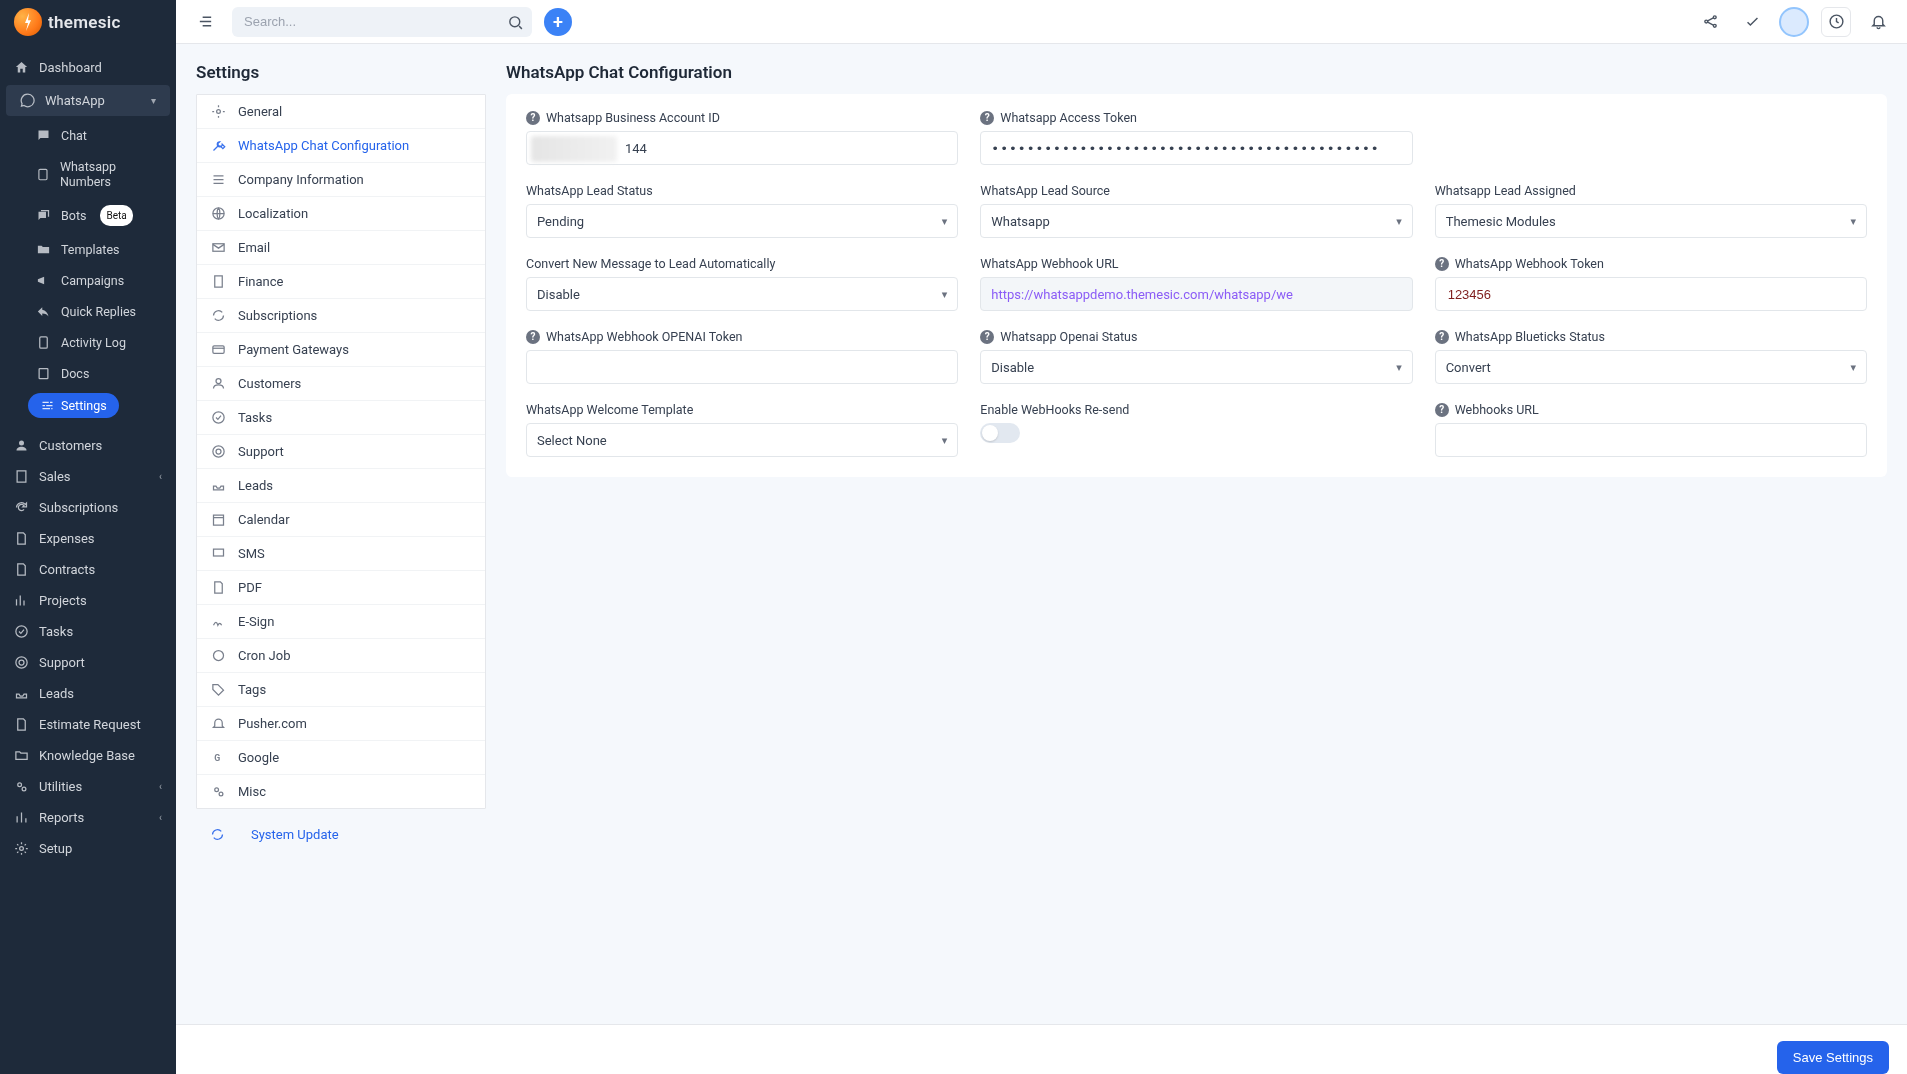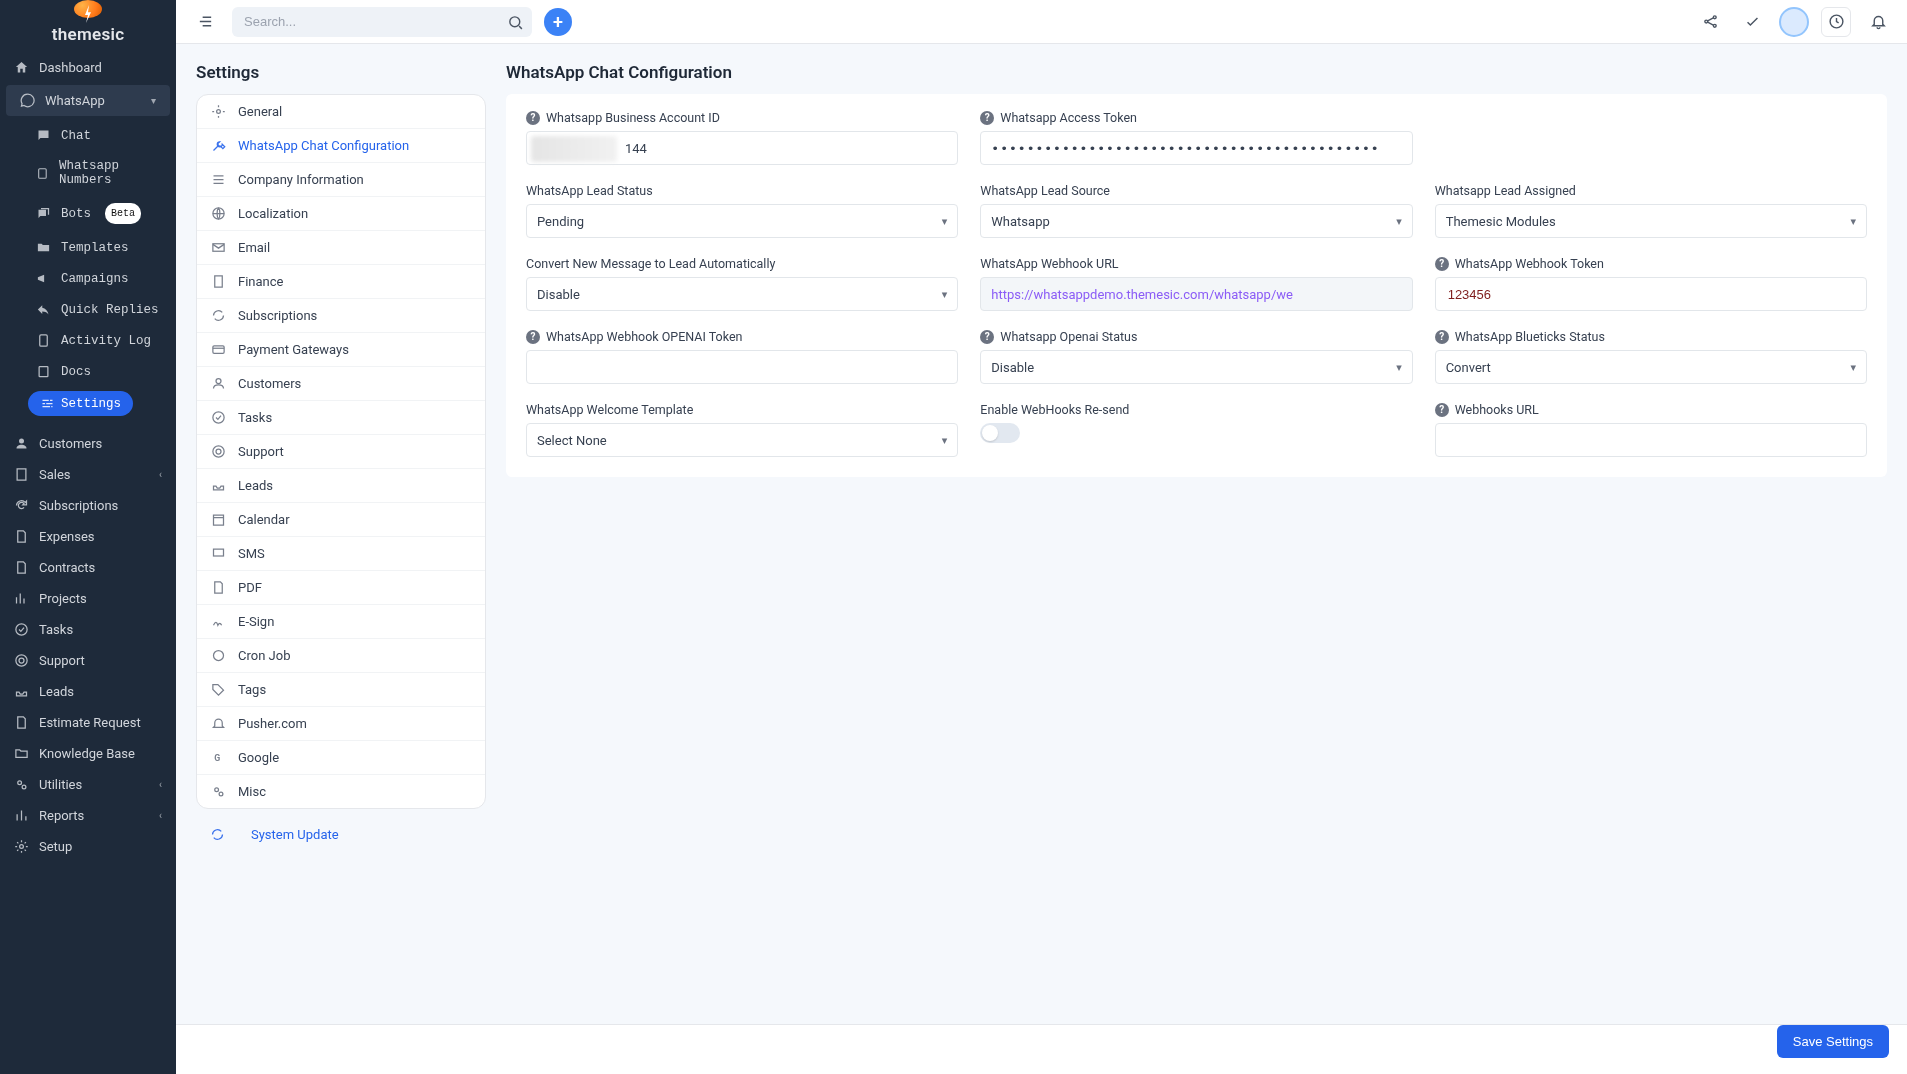--- a/index.html
+++ b/index.html
@@ -13,30 +13,30 @@
     --bg:#f5f8fc;
     --border:#e5e7eb;
     --help:#6b7280;
     --orange:#ff7a1a;
   }
   *{box-sizing:border-box;}
   body{margin:0;font-family:-apple-system,BlinkMacSystemFont,"Segoe UI",Roboto,Helvetica,Arial,sans-serif;font-size:13px;color:var(--text);background:var(--bg);}
   .app{display:flex;min-height:100vh;}
   
   .sidebar{width:176px;background:var(--sidebar-bg);color:#e5e7eb;flex-shrink:0;display:flex;flex-direction:column;}
-  .logo{height:44px;display:flex;align-items:center;padding:0 14px;gap:6px;flex-direction:column;}
+  .logo{height:44px;display:flex;align-items:center;padding:0 14px;gap:6px;}
   .logo-mark{width:28px;height:28px;border-radius:50%;background:radial-gradient(circle at 30% 30%,#ffb347,#ff7a1a 60%,#d65a00);position:relative;}
   .logo-mark::after{content:"";position:absolute;left:9px;top:5px;width:10px;height:18px;background:#fff;clip-path:polygon(60% 0,20% 55%,50% 55%,30% 100%,80% 40%,50% 40%);}
   .logo-text{font-size:17px;font-weight:600;color:#e5e7eb;letter-spacing:.3px;}
   .nav{padding-top:8px;}
   .nav-item{display:flex;align-items:center;gap:10px;padding:8px 14px;cursor:pointer;color:#d1d5db;font-size:13px;position:relative;}
   .nav-item.expanded{background:var(--sidebar-active);border-radius:4px;margin:2px 6px;}
   .nav-item .chev{margin-left:auto;font-size:10px;opacity:.7;}
   .nav-sub{padding:2px 0 4px;}
-  .nav-sub .nav-item{padding-left:36px;font-size:12.5px;font-family:Liberation Mono, monospace;}
+  .nav-sub .nav-item{padding-left:36px;font-size:12.5px;}
   .badge-light{background:#fff;color:#111;border-radius:10px;font-size:10px;padding:5px 6px;margin-left:4px;}
   .nav-item.active-pill{background:var(--accent);color:#fff;border-radius:14px;margin:6px 22px 6px 28px;padding:5px 12px;justify-content:center;display:inline-flex;gap:6px;}
   .nav-ic{width:15px;height:15px;display:inline-block;opacity:.85;fill:currentColor;}
   
   .main{flex:1;display:flex;flex-direction:column;min-width:0;}
   
   .topbar{height:44px;background:#fff;display:flex;align-items:center;padding:0 14px;gap:12px;border-bottom:1px solid var(--border);}
   .icon-btn{width:30px;height:30px;border-radius:6px;display:flex;align-items:center;justify-content:center;color:#4b5563;cursor:pointer;}
   .search-wrap{position:relative;width:300px;}
   .search-wrap input{width:100%;height:30px;border:none;background:#eef2f7;border-radius:6px;padding:0 34px 0 12px;font-size:13px;color:#374151;}
@@ -45,21 +45,21 @@
   .plus-btn{width:28px;height:28px;background:var(--accent-light);border-radius:50%;display:flex;align-items:center;justify-content:center;color:#fff;cursor:pointer;font-size:18px;font-weight:600;}
   .topbar .spacer{flex:1;}
   .avatar{width:30px;height:30px;border-radius:50%;background:#dbeafe;border:2px solid #93c5fd;}
   .top-ic{width:17px;height:17px;stroke:#4b5563;fill:none;stroke-width:2;}
   .boxed{border:1px solid var(--border);border-radius:6px;}
   
   .content{display:flex;gap:20px;padding:18px 20px 80px;}
   .content h2{font-size:17px;font-weight:600;margin:0 0 12px;color:#1f2937;}
   
   .settings-panel{width:290px;flex-shrink:0;}
-  .settings-list{background:#fff;border:1px solid var(--border);border-radius:12px;overflow:hidden;}
+  .settings-list{background:#fff;border:1px solid var(--border);border-radius:1px;overflow:hidden;}
   .settings-list .row{display:flex;align-items:center;gap:12px;padding:9px 14px;border-bottom:1px solid #f1f3f5;cursor:pointer;color:#374151;font-size:13px;}
   .settings-list .row:last-child{border-bottom:none;}
   .settings-list .row.active{color:var(--accent);}
   .settings-list .row.active .sic{color:var(--accent);}
   .sic{width:15px;height:15px;color:#6b7280;fill:currentColor;opacity:.9;}
   .extra-link{margin-top:18px;padding-left:14px;display:flex;align-items:center;gap:26px;color:var(--accent);cursor:pointer;}
   
   .config-panel{flex:1;min-width:0;}
   .card{background:#fff;border-radius:6px;padding:16px 20px 20px;}
   .grid{display:grid;grid-template-columns:repeat(3,minmax(0,1fr));gap:18px 22px;}
@@ -71,21 +71,21 @@
   .ctrl.readonly{background:#f3f6f9;color:#6b7280;}
   .ctrl.readonly .ro-text{white-space:nowrap;overflow:hidden;text-overflow:clip;color:#8b5cf6;display:block;width:100%;}
   .ctrl .chev-d{margin-left:auto;font-size:11px;color:#6b7280;}
   .ctrl.with-blur{position:relative;}
   .blur-box{position:absolute;left:4px;top:4px;height:26px;width:86px;border-radius:3px;background:linear-gradient(90deg,#e5e5e5,#f1f1f1);filter:blur(2px);}
   .pw-dots{letter-spacing:1px;font-family:monospace;}
   
   .toggle{width:40px;height:20px;border-radius:10px;background:#e2e8f0;position:relative;cursor:pointer;}
   .toggle::after{content:"";position:absolute;width:16px;height:16px;border-radius:50%;background:#fff;top:2px;left:2px;box-shadow:0 1px 2px rgba(0,0,0,.15);}
   
-  .footer{position:fixed;bottom:0;left:176px;right:0;height:50px;background:#fff;border-top:1px solid var(--border);display:flex;align-items:flex-start;justify-content:flex-end;padding:0 18px;}
+  .footer{position:fixed;bottom:0;left:176px;right:0;height:50px;background:#fff;border-top:1px solid var(--border);display:flex;align-items:flex-end;justify-content:flex-end;padding:0 18px;}
   .btn-primary{background:var(--accent);color:#fff;border:none;border-radius:6px;padding:9px 16px;font-size:13px;cursor:pointer;}
 </style>
 </head>
 <body>
 
 <div class="app">
 
   <aside class="sidebar">
     <div class="logo">
       <span class="logo-mark"></span>

